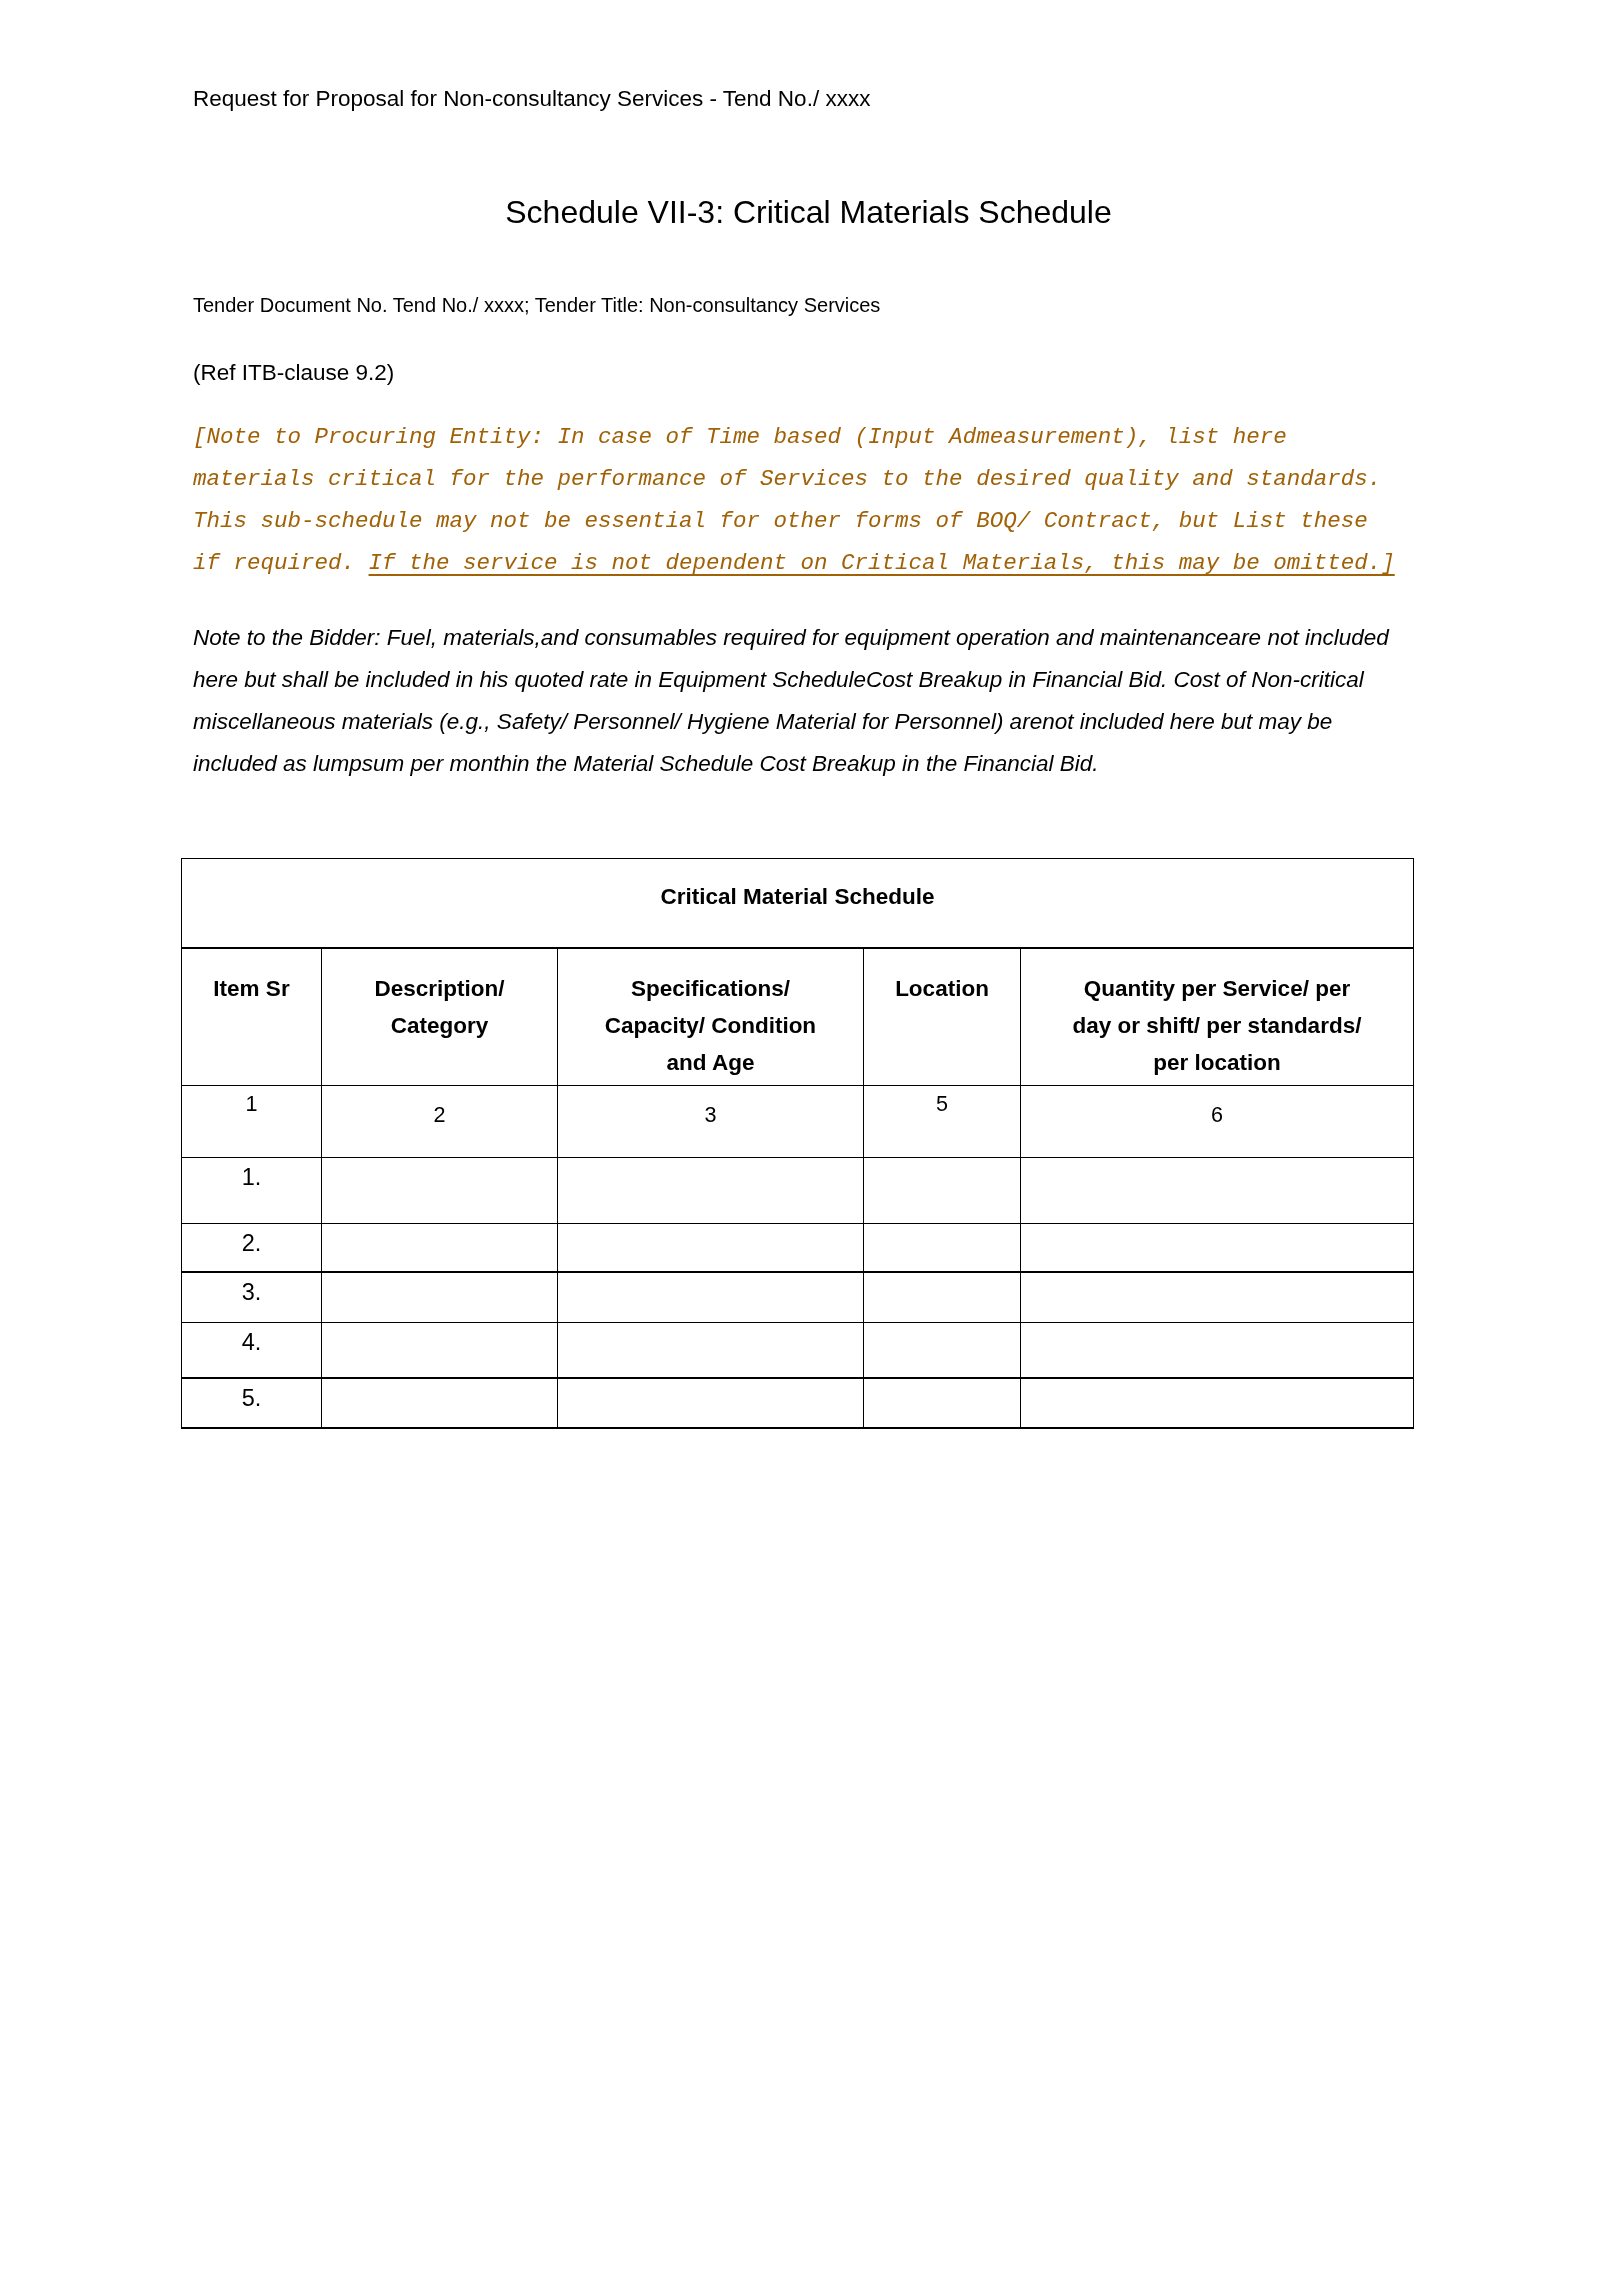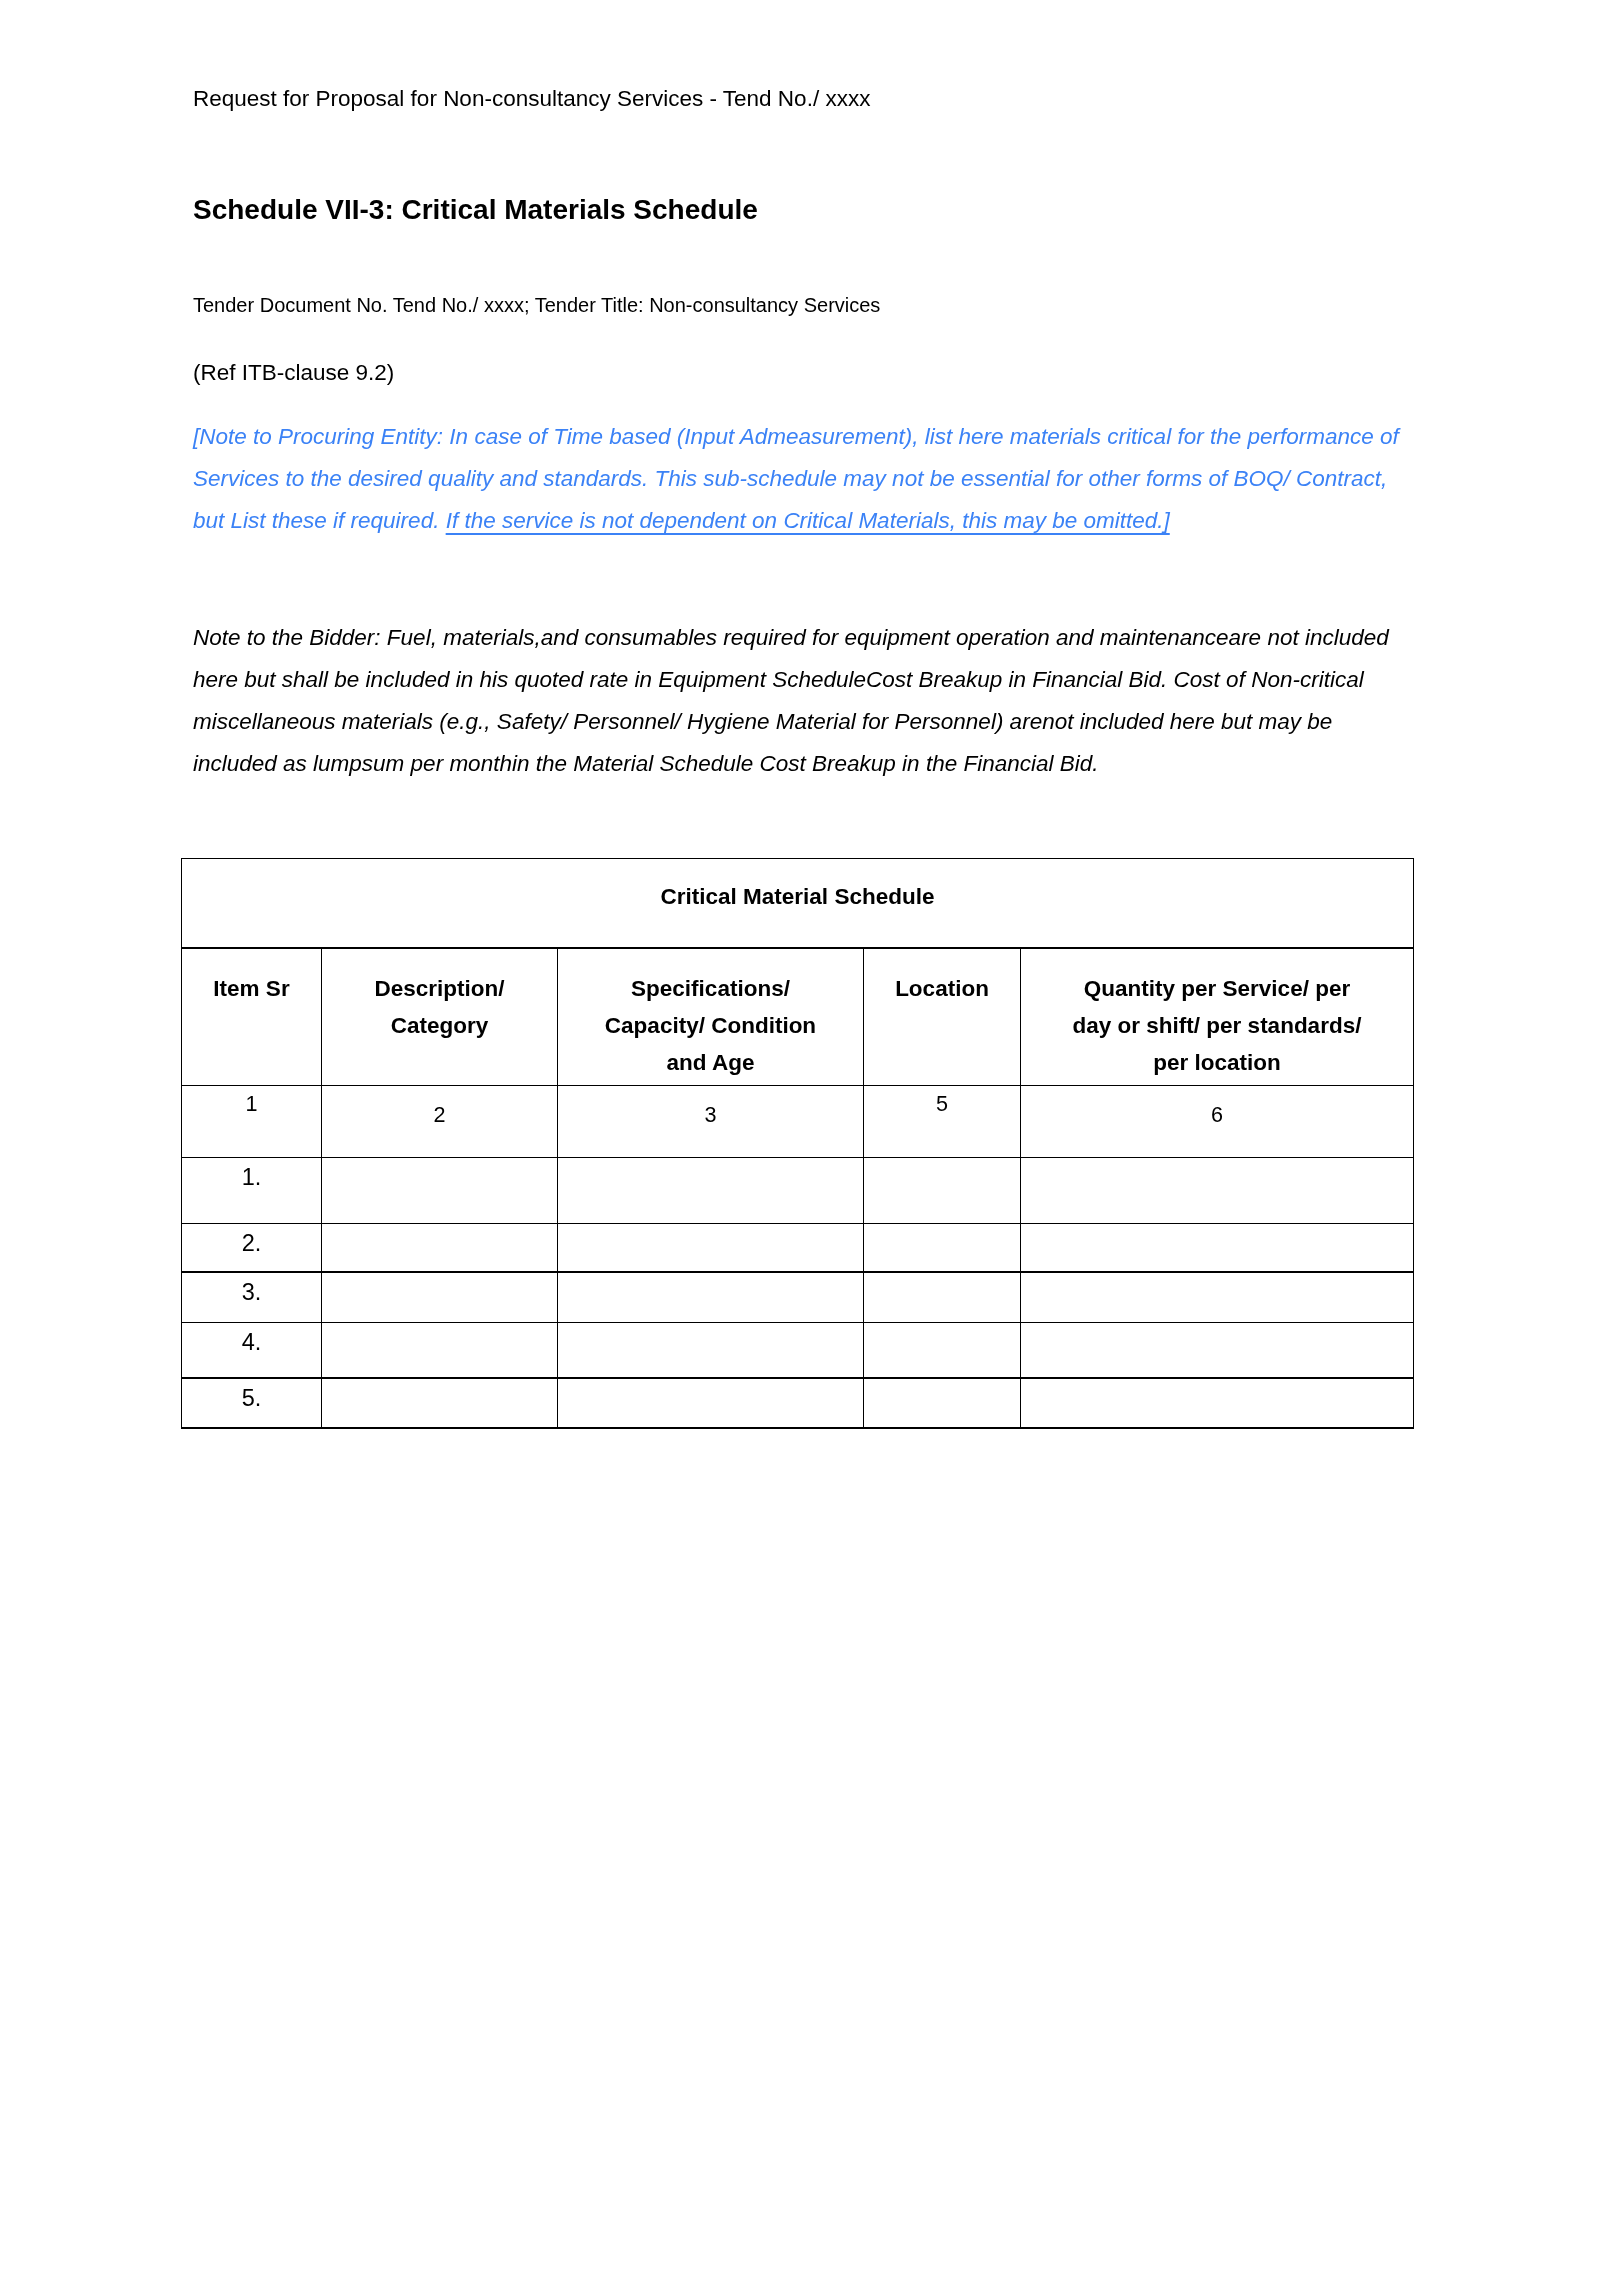--- a/index.html
+++ b/index.html
@@ -12,39 +12,40 @@
     overflow:hidden;
   }
   .running-header {
     position:absolute; left:193px; top:84px;
     width:1231px;
     font-size:22.5px; line-height:29px;
   }
   .doc-title {
     position:absolute; left:193px; top:194px;
     width:1231px;
-    font-size:28px; font-weight:700;
-    text-align:left;
+    font-size:32px; font-weight:400;
+    text-align:center;
   }
   .tender-line {
     position:absolute; left:193px; top:290px;
     width:1231px;
     font-size:20px; line-height:31px;
   }
   .ref-line {
     position:absolute; left:193px; top:357px;
     width:1231px;
     font-size:22.5px; line-height:31px;
   }
   .pe-note {
     position:absolute; left:193px; top:416px;
     width:1208px;
     font-size:22.5px; line-height:42px;
     font-style:italic;
-    color:#3b82f6;
+    color:#a16207;
+    font-family:Liberation Mono, monospace;
   }
   .pe-note .underlined { text-decoration:underline; text-underline-offset:4.9px; }
   .bidder-note {
     position:absolute; left:193px; top:617px;
     width:1215px;
     font-size:22.5px; line-height:42px;
     font-style:italic;
     color:#000000;
   }
   table.cms {

